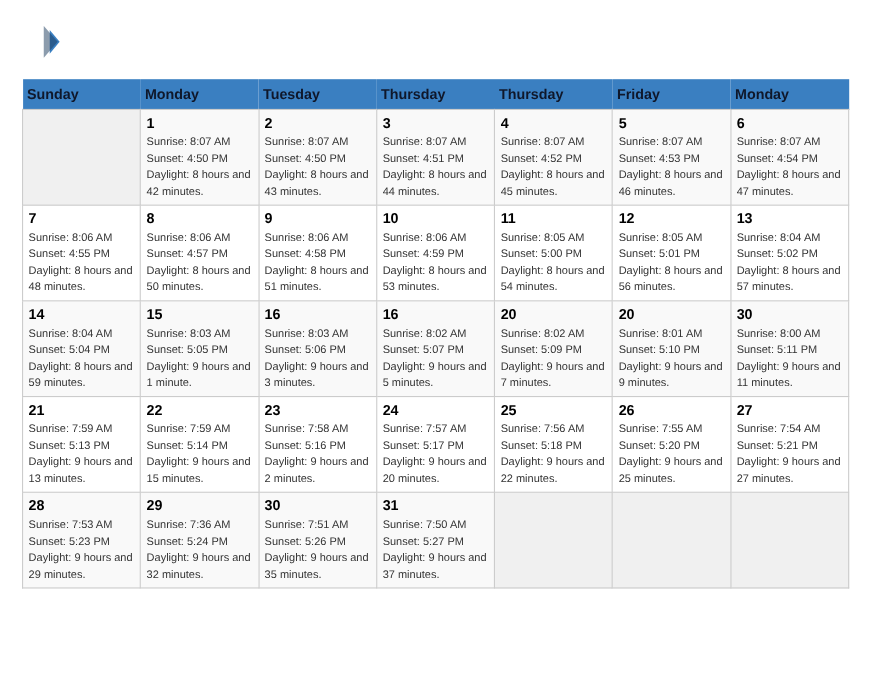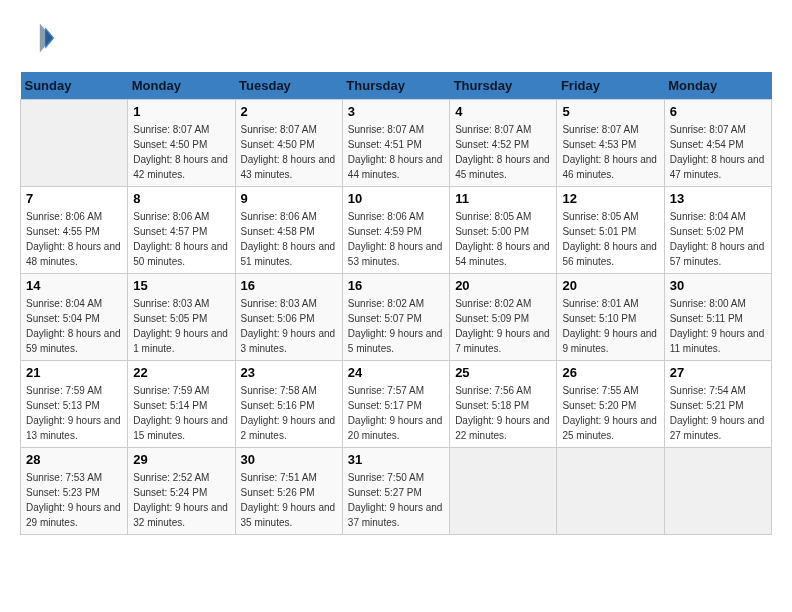--- a/index.html
+++ b/index.html
@@ -350,21 +350,21 @@
           <span class="day-number">28</span>
           <div class="day-info">
             <div>Sunrise: 7:53 AM</div>
             <div>Sunset: 5:23 PM</div>
             <div>Daylight: 9 hours and 29 minutes.</div>
           </div>
         </td>
         <td>
           <span class="day-number">29</span>
           <div class="day-info">
-            <div>Sunrise: 2:52 AM</div>
+            <div>Sunrise: 7:36 AM</div>
             <div>Sunset: 5:24 PM</div>
             <div>Daylight: 9 hours and 32 minutes.</div>
           </div>
         </td>
         <td>
           <span class="day-number">30</span>
           <div class="day-info">
             <div>Sunrise: 7:51 AM</div>
             <div>Sunset: 5:26 PM</div>
             <div>Daylight: 9 hours and 35 minutes.</div>

